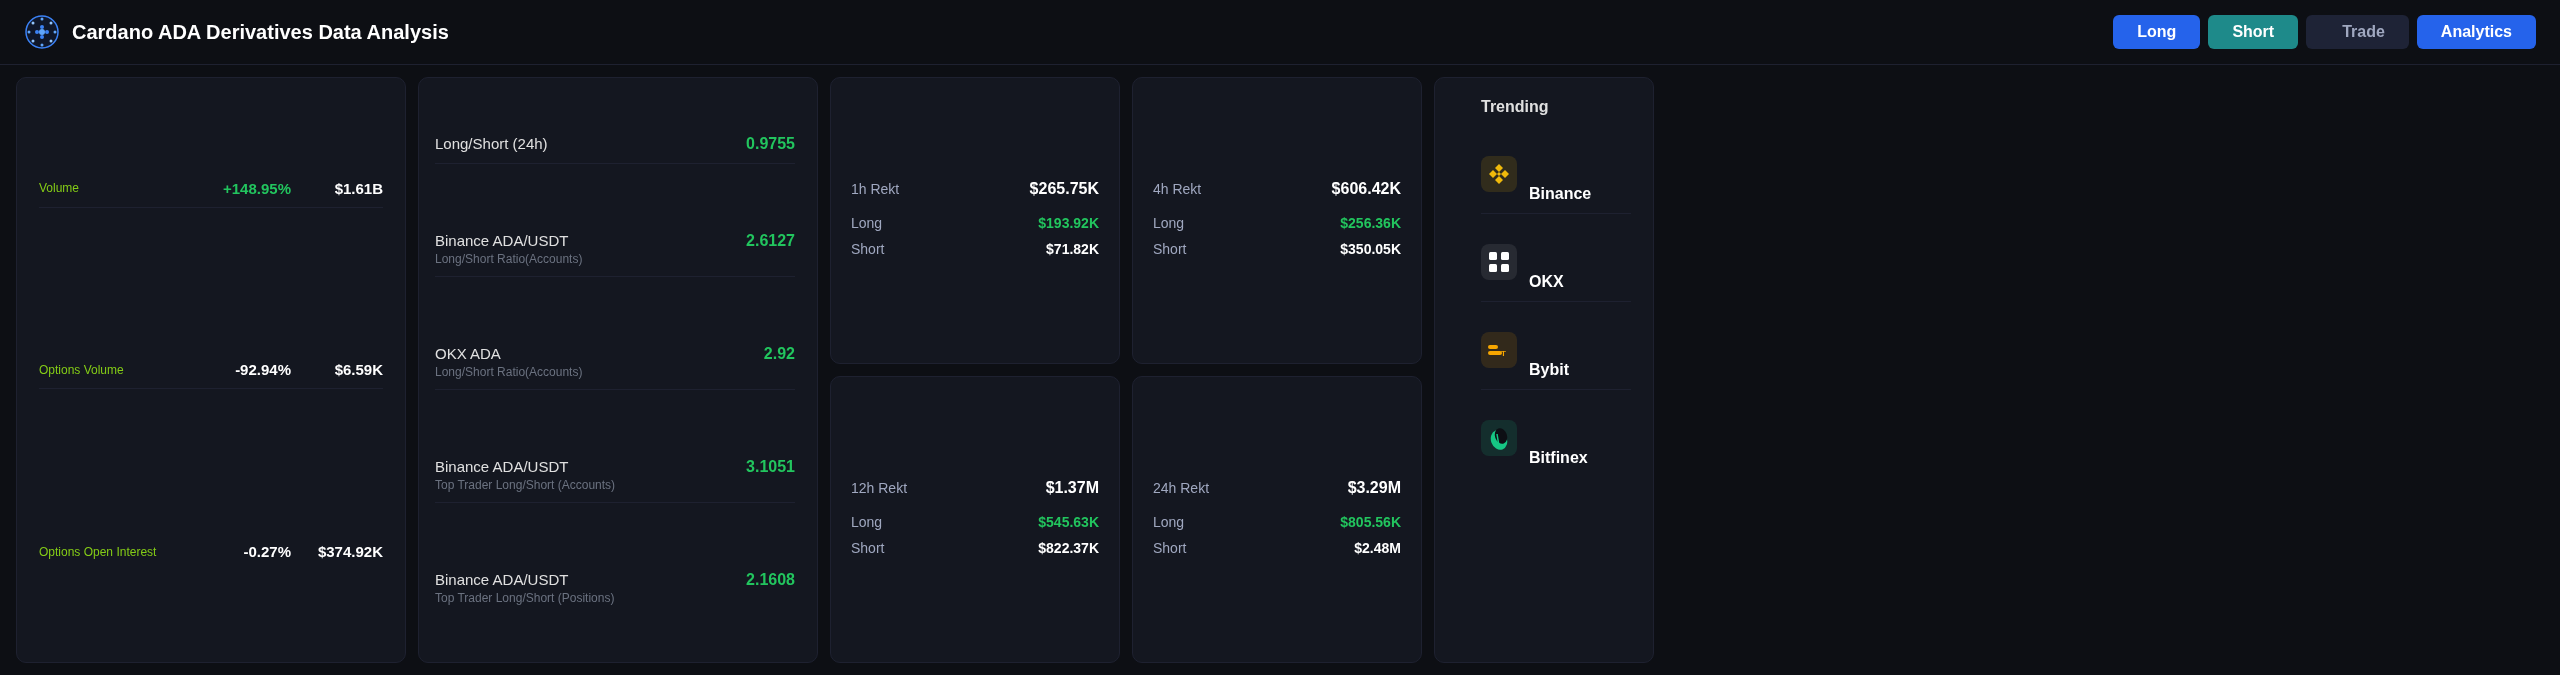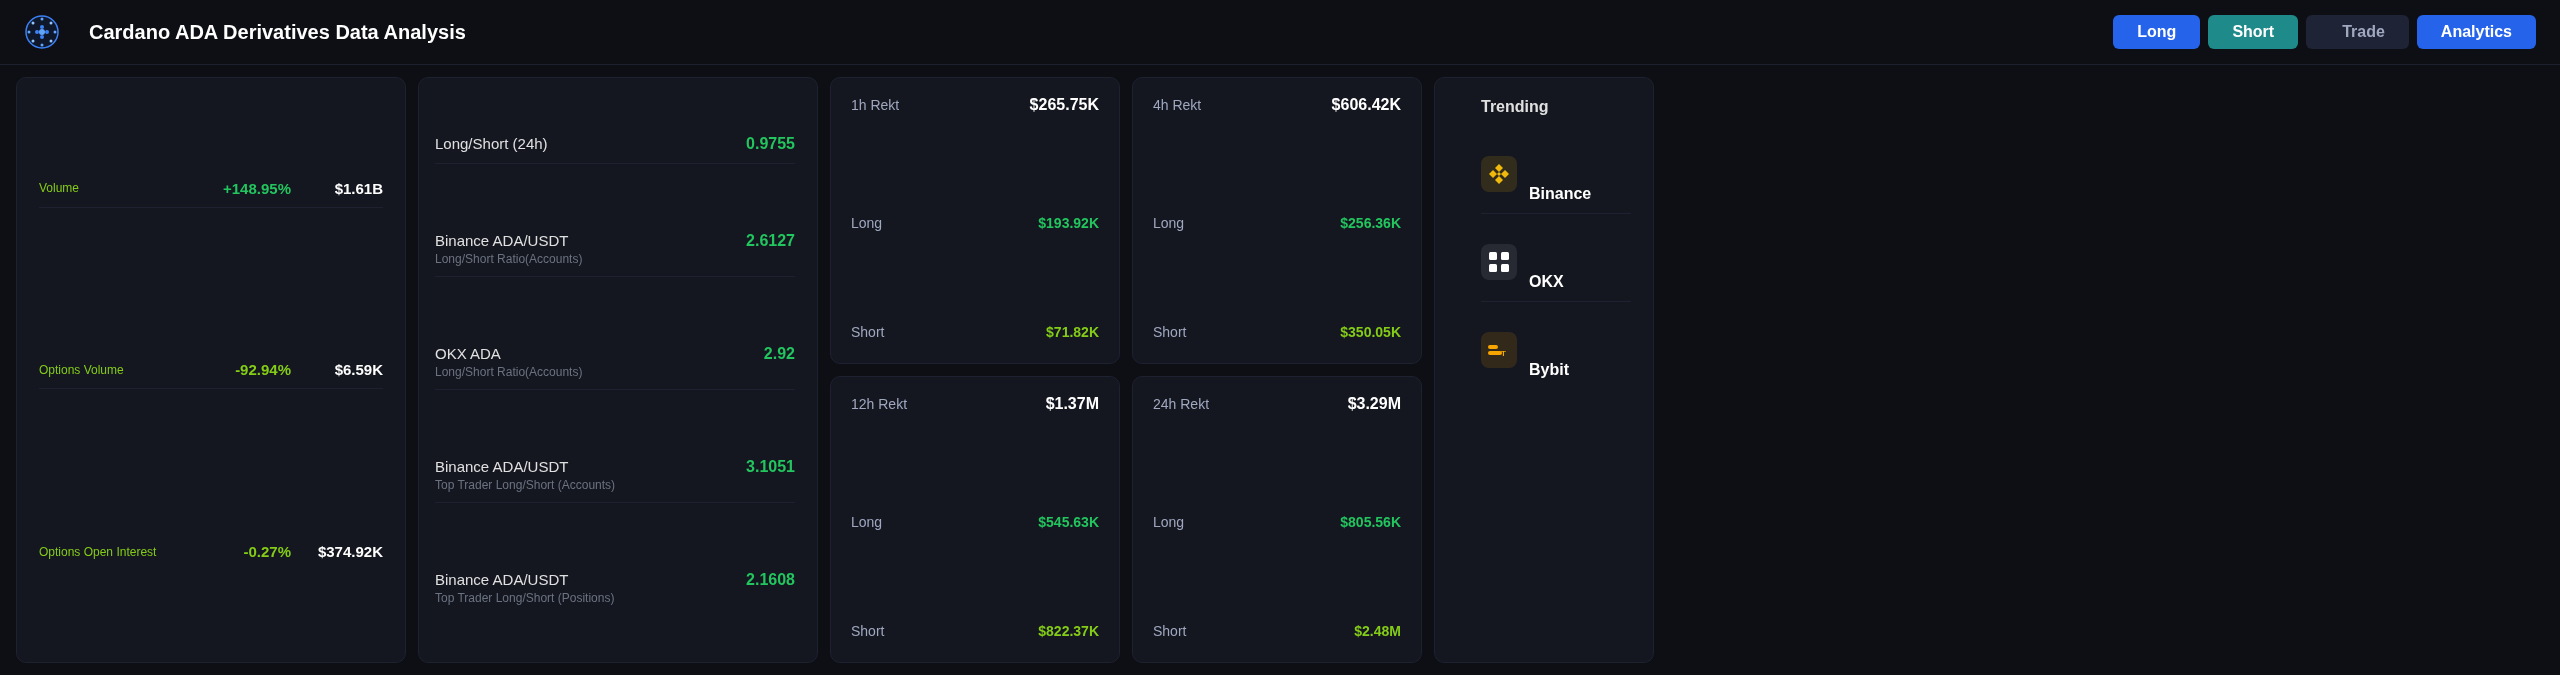--- a/index.html
+++ b/index.html
@@ -17,21 +17,21 @@
       display: flex;
       align-items: center;
       justify-content: space-between;
       padding: 14px 24px;
       background: #0d0f14;
       border-bottom: 1px solid #1e2130;
     }
     .header-left {
       display: flex;
       align-items: center;
-      gap: 29px;
+      gap: 12px;
       text-align: center;
     }
     .logo-icon {
       width: 36px;
       height: 36px;
     }
     .header-title {
       font-size: 20px;
       font-weight: 600;
       color: #ffffff;
@@ -102,21 +102,21 @@
       text-align: right;
     }
     .stat-value {
       font-size: 15px;
       font-weight: 700;
       color: #ffffff;
       min-width: 90px;
       text-align: right;
     }
     .green { color: #22c55e; }
-    .red { color: #84cc16; }
+    .red { color: #ffffff; }
 
     
     .longshort-panel {
       display: flex;
       flex-direction: column;
       justify-content: space-around;
       gap: 4px;
       padding-left: 16px;
     }
     .ls-row {
@@ -151,21 +151,21 @@
       gap: 12px;
     }
     .rekt-panel {
       background: #141720;
       border-radius: 10px;
       padding: 18px 20px;
       border: 1px solid #1e2130;
       flex: 1;
       display: flex;
       flex-direction: column;
-      justify-content: space-between;
+      justify-content: center;
     }
     .rekt-header {
       display: flex;
       justify-content: space-between;
       align-items: center;
       margin-bottom: 12px;
     }
     .rekt-title {
       font-size: 14px;
       color: #a0a8c0;
@@ -423,15 +423,26 @@
       <div class="exchange-icon bybit-icon">
         <svg width="28" height="28" viewBox="0 0 28 28" fill="none">
           <rect x="3" y="9" width="10" height="4" rx="2" fill="#f7a600"></rect>
           <rect x="3" y="15" width="14" height="4" rx="2" fill="#f7a600"></rect>
           <text x="16" y="20" font-size="8" fill="#f7a600" font-weight="bold" font-family="sans-serif">T</text>
         </svg>
       </div>
       <span class="exchange-name">Bybit</span>
     </div>
 
+    <div class="exchange-item">
+      <div class="exchange-icon bitfinex-icon">
+        <svg width="28" height="28" viewBox="0 0 28 28" fill="none">
+
+          <ellipse cx="14" cy="16" rx="8" ry="10" fill="#16c784" transform="rotate(-20 14 16)"></ellipse>
+          <ellipse cx="16" cy="12" rx="6" ry="8" fill="#0d0f14" transform="rotate(-20 16 12)"></ellipse>
+          <line x1="14" y1="22" x2="12" y2="10" stroke="#16c784" stroke-width="1.5"></line>
+        </svg>
+      </div>
+      <span class="exchange-name">Bitfinex</span>
+    </div>
   </div>
 
 </main>
 
 </body></html>

